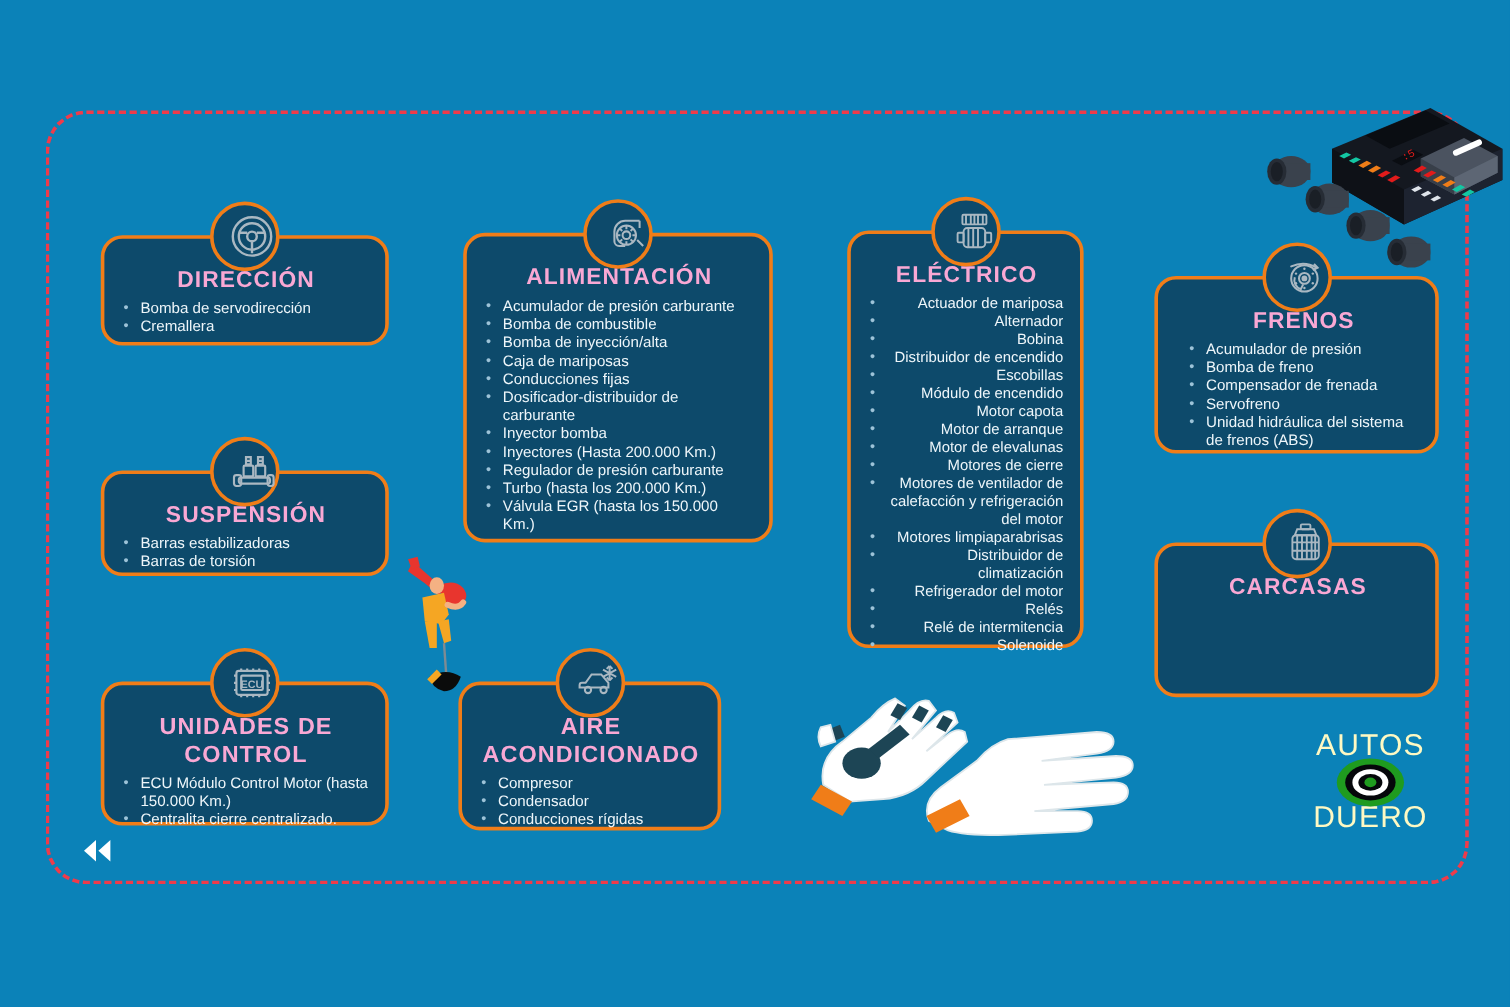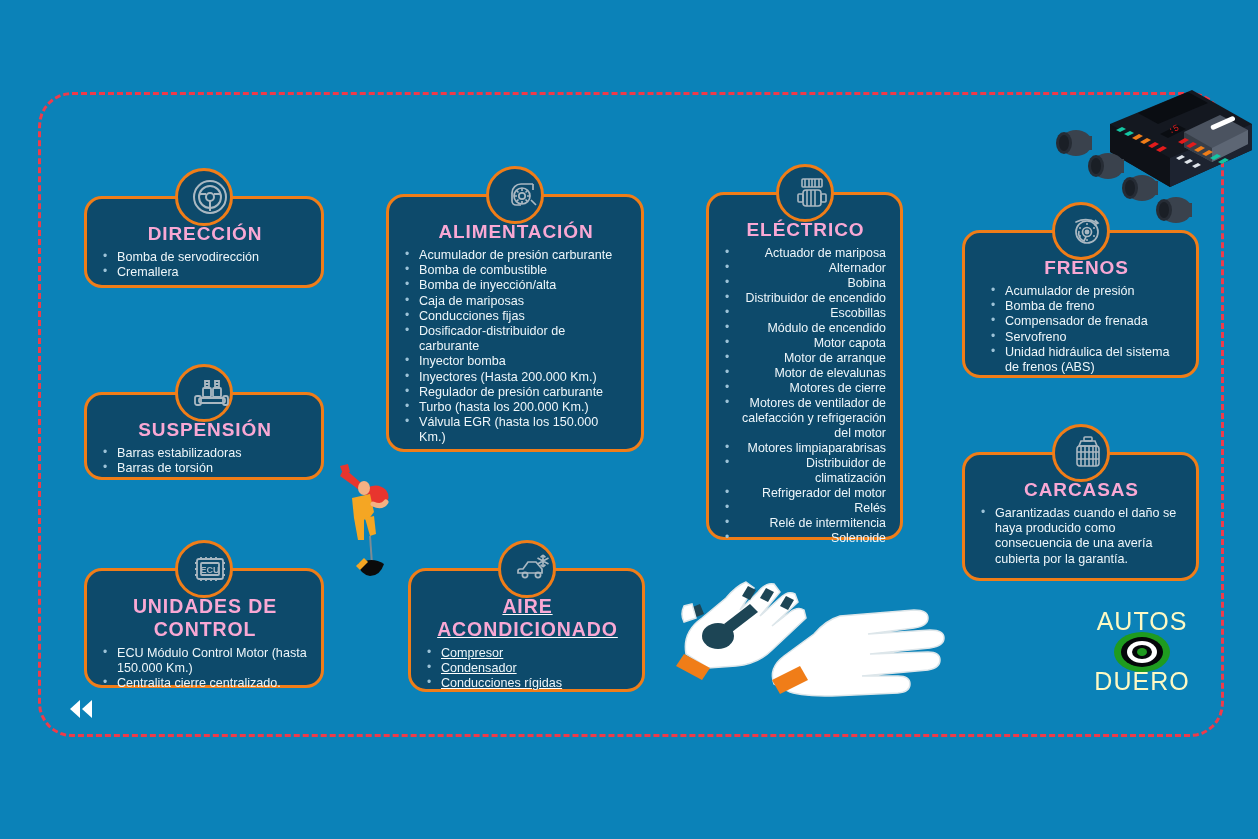--- a/index.html
+++ b/index.html
@@ -69,21 +69,21 @@
     justify-content: flex-end;
     z-index: 5;
   }
   .icon-bubble svg { display: block; }
 
   
   #card-direccion      { left: 84px;  top: 196px;  width: 240px; height: 92px; }
   #card-suspension     { left: 84px;  top: 392px;  width: 240px; height: 88px; }
   #card-unidades       { left: 84px;  top: 568px;  width: 240px; height: 120px; }
   #card-alimentacion   { left: 386px; top: 194px;  width: 258px; height: 258px; }
-  #card-aire           { left: 408px; top: 568px;  width: 237px; height: 124px; text-decoration: underline; }
+  #card-aire           { left: 382px; top: 568px;  width: 219px; height: 124px; }
   #card-electrico      { left: 706px; top: 192px;  width: 197px; height: 348px; }
   #card-frenos         { left: 962px; top: 230px;  width: 237px; height: 148px; padding-left: 26px; }
   #card-carcasas       { left: 962px; top: 452px;  width: 237px; height: 129px; }
 
   #card-direccion   .card-title { font-size: 19px; }
   #card-unidades    .card-title { font-size: 19.5px; }
   #card-aire        .card-title { font-size: 19.5px; }
   #card-electrico   .card-title { font-size: 19px; }
   #card-electrico li { line-height: 15px; font-size: 12.4px; text-align: right; }
   #card-alimentacion li { line-height: 15.2px; }
@@ -403,23 +403,20 @@
       <rect x="15" y="3" width="8" height="4" rx="1"></rect>
       <path d="M12 7 h14 l2 5 h-18 z"></path>
       <rect x="8" y="12" width="22" height="20" rx="3"></rect>
       <path d="M8 18 h22 M8 25 h22"></path>
       <path d="M12 12 v6 M16 12 v6 M20 12 v6 M24 12 v6 M27 12 v6"></path>
       <path d="M12 18 v7 M16 18 v7 M20 18 v7 M24 18 v7 M27 18 v7"></path>
       <path d="M12 25 v7 M16 25 v7 M20 25 v7 M24 25 v7 M27 25 v7"></path>
     </svg>
   </div>
   <div class="card-title">CARCASAS</div>
-  <ul>
-    <li>Garantizadas cuando el daño se haya producido como consecuencia de una avería cubierta por la garantía.</li>
-  </ul>
 </div>
 
 <div class="logo">
   <div class="logo-word">AUTOS</div>
   <div class="logo-target">
     <svg width="58" height="42" viewBox="0 0 58 42">
       <ellipse cx="29" cy="21" rx="28" ry="20" fill="#1f9b1f"></ellipse>
       <ellipse cx="29" cy="21" rx="21" ry="15" fill="#05070a"></ellipse>
       <ellipse cx="29" cy="21" rx="15" ry="11" fill="#ffffff"></ellipse>
       <ellipse cx="29" cy="21" rx="10" ry="7" fill="#05070a"></ellipse>

